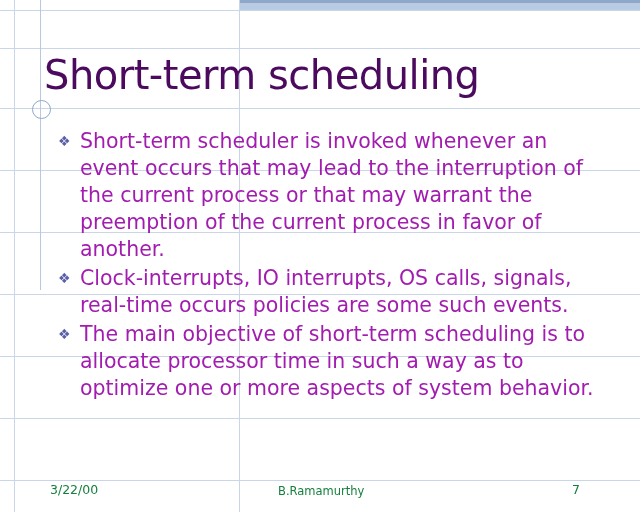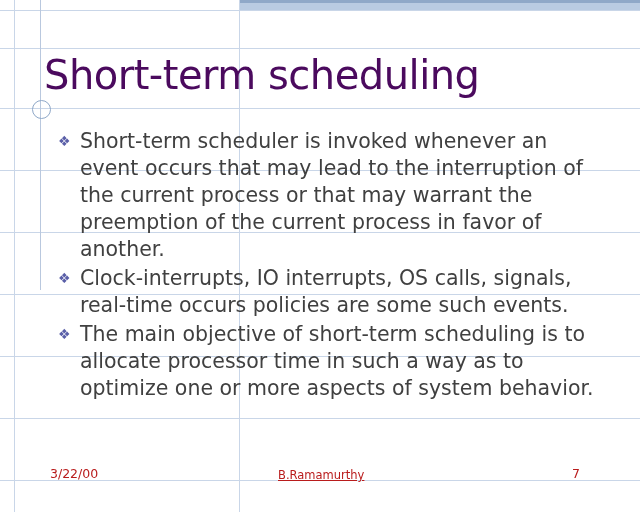--- a/index.html
+++ b/index.html
@@ -97,44 +97,43 @@
   }
   .bullet .marker {
     flex: 0 0 auto;
     width: 22px;
     color: #5a5fa8;
     font-size: 14px;
     line-height: 1.9;
   }
   .bullet .text {
     flex: 1 1 auto;
-    color: #404040;
+    color: #a21caf;
   }
 
   
   .footer {
     position: absolute;
     left: 0;
-    top: 466px;
+    top: 482px;
     width: 640px;
     height: 22px;
     font-size: 12.5px;
-    color: #b91c1c;
+    color: #15803d;
   }
   .footer .date {
     position: absolute;
     left: 50px;
     top: 0;
   }
   .footer .author {
     position: absolute;
     left: 278px;
     top: 2px;
     font-size: 11.5px;
-    text-decoration: underline;
   }
   .footer .pagenum {
     position: absolute;
     left: 572px;
     top: 0;
   }
 </style>
 </head>
 <body>
 

